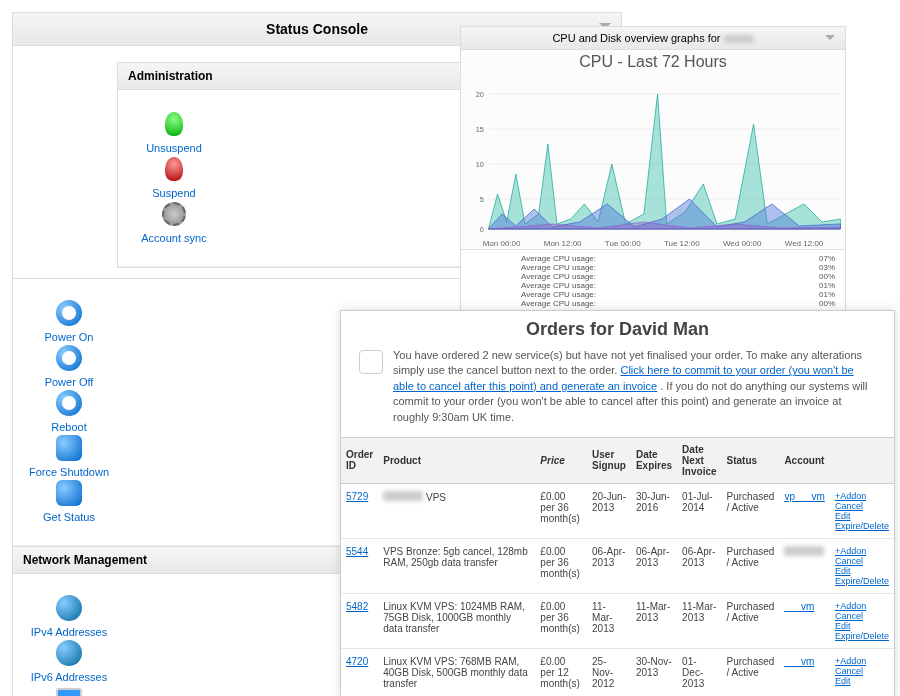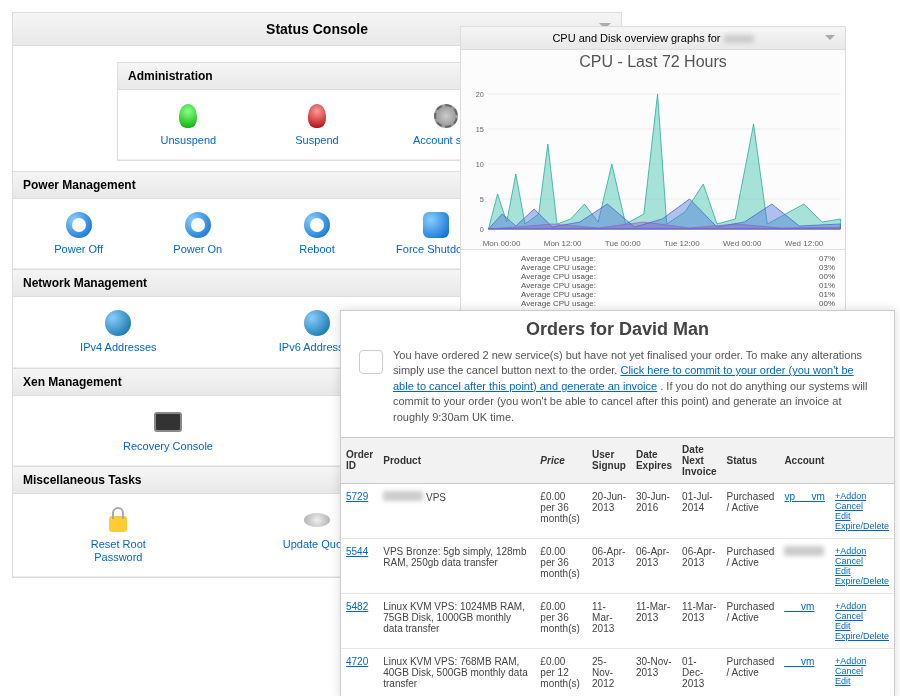--- a/index.html
+++ b/index.html
@@ -4,21 +4,21 @@
 <style>
 * { box-sizing: border-box; margin: 0; padding: 0; }
 body { font-family: Arial, sans-serif; font-size: 12px; background: #fff; width: 900px; height: 696px; position: relative; overflow: hidden; }
 
 
 .status-console { position: absolute; left: 12px; top: 12px; width: 610px; background: #fff; border: 1px solid #ddd; }
 .panel-header { background: linear-gradient(#f5f5f5, #e8e8e8); padding: 8px 14px; font-weight: bold; font-size: 14px; text-align: center; position: relative; border-bottom: 1px solid #ddd; }
 .panel-header .chev { position: absolute; right: 10px; top: 10px; width: 0; height: 0; border-left: 6px solid transparent; border-right: 6px solid transparent; border-top: 6px solid #aaa; }
 .admin-box { margin: 16px auto 10px; width: 400px; border: 1px solid #ddd; }
 .section-title { background: linear-gradient(#f5f5f5, #e8e8e8); padding: 6px 10px; font-weight: bold; font-size: 12px; border-bottom: 1px solid #ddd; }
-.icon-row { display: flex; justify-content: space-around; padding: 12px 6px; border-bottom: 1px solid #eee; }
+.icon-row { display: flex; justify-content: space-around; padding: 20px 6px; border-bottom: 1px solid #eee; flex-direction: column; }
 .icon-item { display: flex; flex-direction: column; align-items: center; width: 100px; cursor: pointer; }
 .icon-item .icn { width: 28px; height: 28px; margin-bottom: 4px; display: flex; align-items: center; justify-content: center; }
 .icon-item .lbl { color: #0066cc; font-size: 11px; text-align: center; line-height: 1.2; }
 .section { border-top: 1px solid #ddd; }
 .section .section-title { border-top: none; }
 
 
 .bulb-green { width: 18px; height: 24px; background: radial-gradient(circle at 50% 30%, #8f8, #0a0); border-radius: 50% 50% 40% 40%; }
 .bulb-red { width: 18px; height: 24px; background: radial-gradient(circle at 50% 30%, #f99, #a00); border-radius: 50% 50% 40% 40%; }
 .gear { width: 24px; height: 24px; border-radius: 50%; background: radial-gradient(circle, #ccc, #888); border: 2px dashed #666; }
@@ -95,33 +95,32 @@
        <div class="icn">
             <div class="gear"></div>
           </div>
        <div class="lbl">Account sync</div>
      </div>
       </div>
   </div>
 
   <div id="sections-host">
       <div class="section">
-       <div class="section-title">Power Management</div>
        <div class="icon-row">
           <div class="icon-item">
       <div class="icn">
               <div class="circ-btn"></div>
             </div>
+      <div class="lbl">Power On</div>
+          </div>
+          <div class="icon-item">
+      <div class="icn">
+              <div class="circ-btn"></div>
+            </div>
       <div class="lbl">Power Off</div>
-          </div>
-          <div class="icon-item">
-      <div class="icn">
-              <div class="circ-btn"></div>
-            </div>
-      <div class="lbl">Power On</div>
           </div>
           <div class="icon-item">
       <div class="icn">
               <div class="circ-btn"></div>
             </div>
       <div class="lbl">Reboot</div>
           </div>
           <div class="icon-item">
       <div class="icn">
               <div class="sq-btn"></div>
@@ -305,21 +304,21 @@
        <td><a href="#">vp___vm</a></td>
        <td class="actions">
             <a href="#">+Addon</a>
             <a href="#">Cancel</a>
             <a href="#">Edit</a>
             <a href="#">Expire/Delete</a>
           </td>
      </tr>
         <tr>
        <td><a href="#">5544</a></td>
-       <td>VPS Bronze: 5gb simply, 128mb RAM, 250gb data transfer</td>
+       <td>VPS Bronze: 5gb cancel, 128mb RAM, 250gb data transfer</td>
        <td>£0.00 per 36 month(s)</td>
        <td>06-Apr-2013</td>
        <td>06-Apr-2013</td>
        <td>06-Apr-2013</td>
        <td>Purchased / Active</td>
        <td><span class="blur"></span></td>
        <td class="actions">
             <a href="#">+Addon</a>
             <a href="#">Cancel</a>
             <a href="#">Edit</a>

